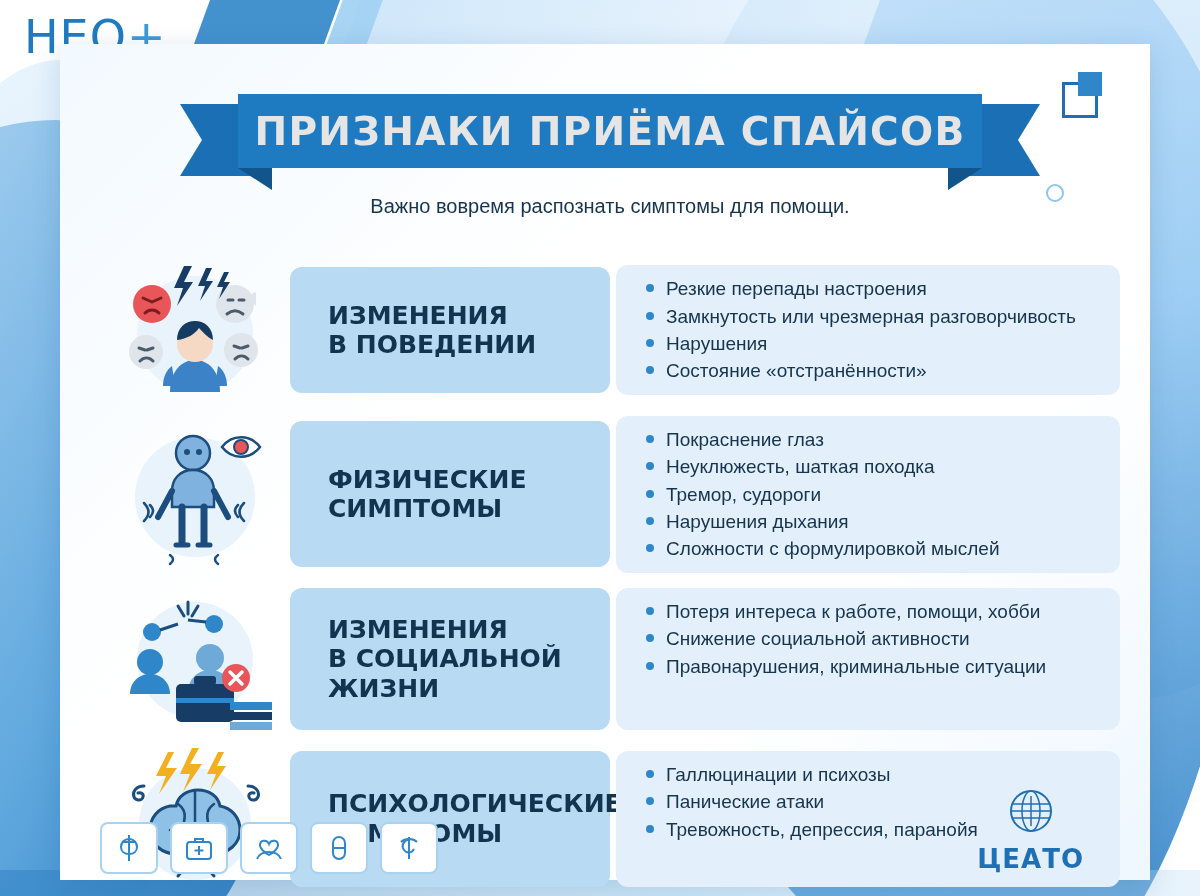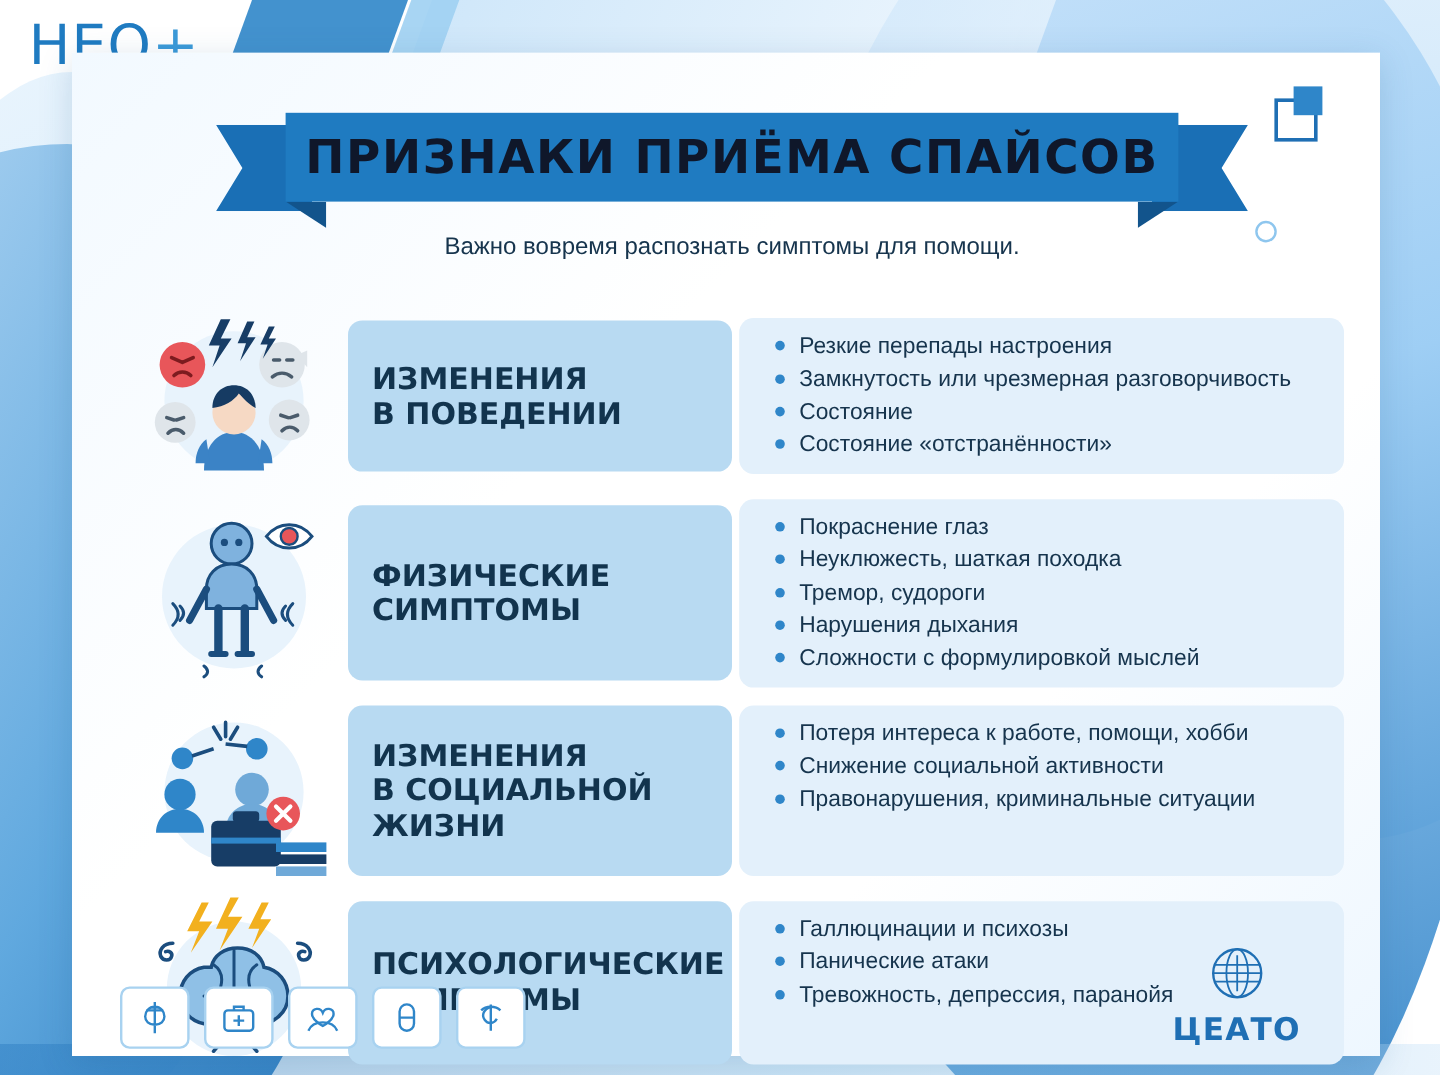--- a/index.html
+++ b/index.html
@@ -82,40 +82,40 @@
   .ribbon .tail-l,.ribbon .tail-r{
     position:absolute;top:40px;width:80px;height:72px;background:#1a6fb5;
   }
   .ribbon .tail-l{left:0;clip-path:polygon(0 0,100% 0,100% 100%,0 100%,22px 50%);}
   .ribbon .tail-r{right:0;clip-path:polygon(0 0,100% 0,calc(100% - 22px) 50%,100% 100%,0 100%);}
   .ribbon .band{
     position:absolute;left:58px;top:30px;width:744px;height:74px;
     background:#1f7bc1;display:flex;align-items:center;justify-content:center;
   }
   .ribbon .band h1{
-    margin:16px;color:#0f172a;font-size:39px;font-weight:bold;letter-spacing:1.3px;
+    margin:16px;color:#e5e5e5;font-size:39px;font-weight:bold;letter-spacing:1.3px;
     font-family:"DejaVu Sans", sans-serif;
   }
   .ribbon .fold-l,.ribbon .fold-r{position:absolute;top:104px;width:34px;height:22px;background:#12548c;}
   .ribbon .fold-l{left:58px;clip-path:polygon(0 0,100% 0,100% 100%);}
   .ribbon .fold-r{right:58px;clip-path:polygon(0 0,100% 0,0 100%);}
 
   .subtitle{
     position:absolute;left:140px;top:148px;width:820px;text-align:center;
     color:#16344d;font-size:20px;line-height:1.42;
   }
 
   
   .rows{position:absolute;left:40px;top:212px;width:1020px;}
   .row{display:flex;align-items:center;margin-bottom:12px;}
   .icon-cell{width:190px;height:148px;display:flex;align-items:center;justify-content:center;flex:0 0 190px;}
   .icon-cell svg{display:block;}
   .title-cell{
     width:320px;flex:0 0 320px;background:#b8daf2;border-radius:12px;
-    min-height:124px;display:flex;align-items:center;padding:0 20px;box-sizing:border-box;
+    min-height:124px;display:flex;align-items:center;padding:0 38px;box-sizing:border-box;
   }
   .title-cell h2{
     margin:0;color:#12344e;font-size:25px;font-weight:bold;line-height:1.18;
     font-family:"DejaVu Sans", sans-serif;text-transform:uppercase;
   }
   .list-cell{
     flex:1;background:#e3f0fb;border-radius:12px;min-height:124px;
     display:flex;padding:10px 18px 10px 28px;box-sizing:border-box;margin-left:6px;
   }
   .list-cell ul{margin:0;padding:0;list-style:none;}
@@ -216,21 +216,21 @@
       <div class="title-cell">
         <h2>
           <span>ИЗМЕНЕНИЯ</span><br>
           <span>В ПОВЕДЕНИИ</span>
         </h2>
       </div>
       <div class="list-cell">
         <ul>
           <li>Резкие перепады настроения</li>
           <li>Замкнутость или чрезмерная разговорчивость</li>
-          <li>Состояние</li>
+          <li>Нарушения</li>
           <li>Состояние «отстранённости»</li>
         </ul>
       </div>
     </div>
 
     <div class="row r2">
       <div class="icon-cell">
         <svg width="170" height="150" viewBox="0 0 170 150">
           <circle cx="85" cy="78" r="60" fill="#e8f3fc"></circle>
 

